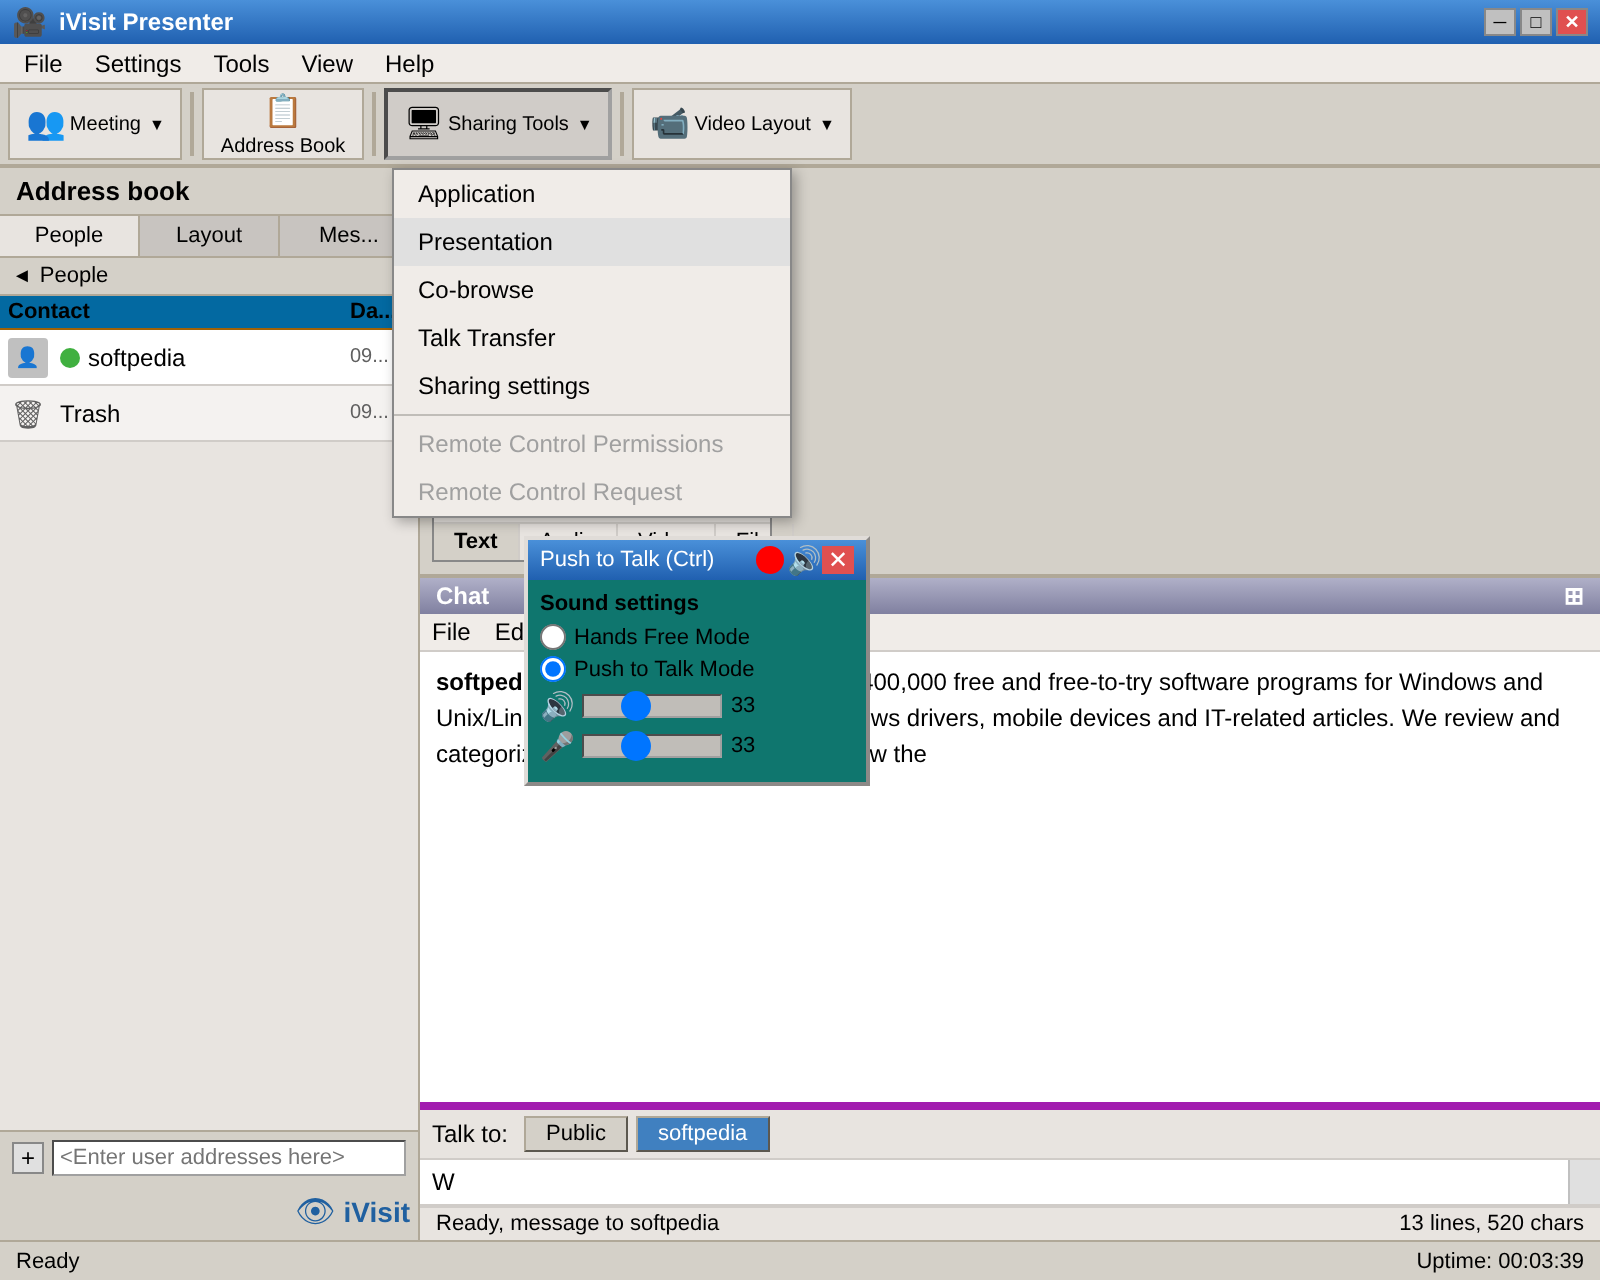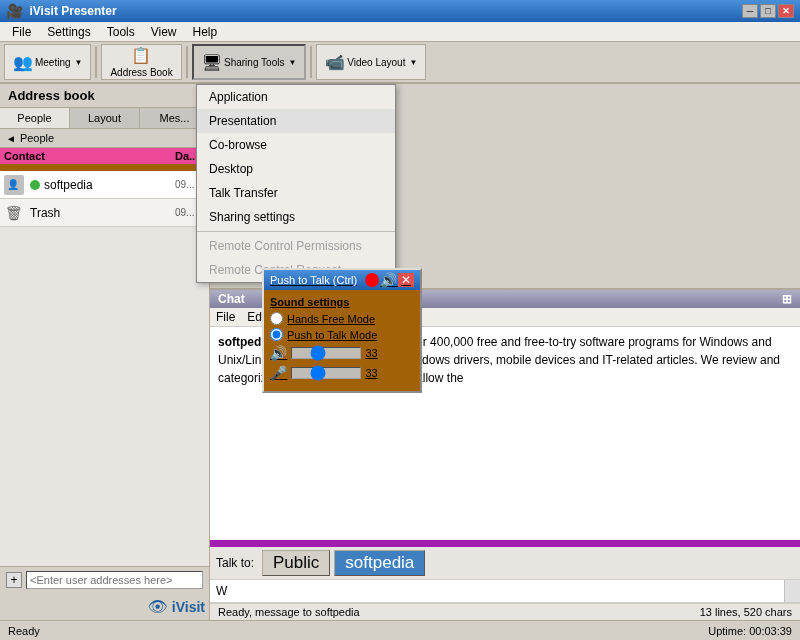--- a/index.html
+++ b/index.html
@@ -98,21 +98,21 @@
     .tab-btn.active { background: #e8e4e0; }
     .tab-btn:last-child { border-right: none; }
 
     .breadcrumb-row {
       display: flex; align-items: center; padding: 3px 6px;
       background: #d4d0c8; border-bottom: 1px solid #b0a898; font-size: 11px;
     }
     .breadcrumb-row .bc-arrow { margin-right: 4px; font-size: 10px; }
 
     .contact-table-header {
-      display: flex; background: #ec4899; border-bottom: 7px solid #a16207;
+      display: flex; background: #0369a1; border-bottom: 1px solid #a16207;
       padding: 2px 4px;
       gap: 44px;
     }
     .contact-table-header .col-contact { flex: 1; font-size: 11px; font-weight: bold; }
     .contact-table-header .col-date { width: 30px; font-size: 11px; font-weight: bold; }
 
     .contact-row {
       display: flex; align-items: center; padding: 3px 4px;
       border-bottom: 1px solid #d0ccc8; background: white; height: 28px;
     }
@@ -221,31 +221,31 @@
       border-bottom: 1px solid #d0ccc8; font-size: 12px;
     }
     .chat-menubar span { cursor: pointer; }
     .chat-messages {
       flex: 1; overflow-y: auto; padding: 6px 8px; background: white;
       font-size: 12px; line-height: 1.5;
     }
     .chat-msg { margin-bottom: 4px; }
     .chat-msg strong { font-weight: bold; }
     .chat-bottom {
-      border-top: 7px solid #a21caf;
+      border-top: 4px solid #a21caf;
       margin-top: 15px;
     }
     .talk-to-row {
       display: flex; align-items: center; background: #e8e4e0;
       padding: 3px 6px; gap: 4px; border-bottom: 1px solid #d0ccc8;
     }
     .talk-to-label { font-size: 12px; margin-right: 4px; }
     .talk-to-btn {
       padding: 2px 10px; background: #d4d0c8; border: 1px outset #b0a898;
-      cursor: pointer; font-size: 17px;
+      cursor: pointer; font-size: 11px;
     }
     .talk-to-btn.active { background: #4080c0; color: white; }
     .chat-input-row {
       display: flex; background: white; border-bottom: 1px solid #d0ccc8;
     }
     .chat-input {
       flex: 1; padding: 3px 6px; font-size: 12px; border: none; outline: none;
       height: 22px;
     }
     .chat-scroll { width: 16px; background: #e0e0e0; border-left: 1px solid #c0c0c0; }
@@ -280,25 +280,24 @@
     }
     .menu-item.disabled { color: #a0a0a0; cursor: default; }
     .menu-divider { height: 1px; background: #c0bdb8; margin: 2px 0; }
     .menu-item.highlighted { background: #e0e0e0; }
 
     
     #ptt-popup {
       position: absolute;
       top: 268px;
       left: 262px;
-      width: 160px;
-      background: #a16207;
+      width: 173px;
+      background: #0f766e;
       border: 2px outset #e0dcd8;
       z-index: 200;
-      text-decoration: underline;
     }
     .ptt-titlebar {
       background: linear-gradient(to bottom, #4a90d9, #2060b0);
       color: white; padding: 2px 6px; font-size: 11px;
       display: flex; align-items: center; justify-content: space-between;
     }
     .ptt-title-text { flex: 1; font-size: 11px; }
     .ptt-record { width: 14px; height: 14px; background: red; border-radius: 50%; margin: 0 2px; cursor: pointer; }
     .ptt-speaker { font-size: 14px; cursor: pointer; }
     .ptt-close { font-size: 12px; cursor: pointer; color: white; background: #e05050; padding: 0 3px; }
@@ -466,21 +465,20 @@
 
 <div id="statusbar">
   <span>Ready</span>
   <span>Uptime: 00:03:39</span>
 </div>
 
 <div id="sharing-dropdown">
   <div class="menu-item">Application</div>
   <div class="menu-item highlighted">Presentation</div>
   <div class="menu-item">Co-browse</div>
-  <div class="menu-item">Desktop</div>
   <div class="menu-item">Talk Transfer</div>
   <div class="menu-item">Sharing settings</div>
   <div class="menu-divider"></div>
   <div class="menu-item disabled">Remote Control Permissions</div>
   <div class="menu-item disabled">Remote Control Request</div>
 </div>
 
 <div id="ptt-popup">
   <div class="ptt-titlebar">
     <span class="ptt-title-text">Push to Talk (Ctrl)</span>

